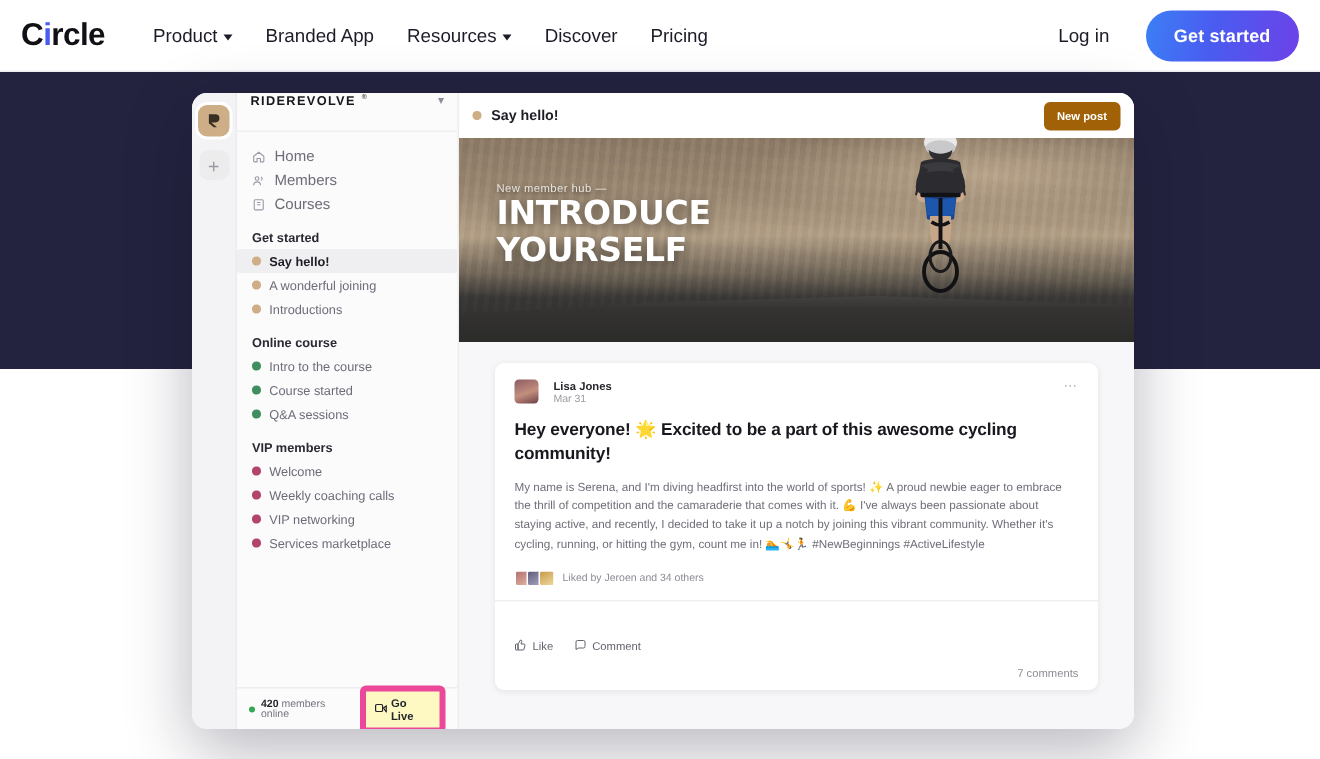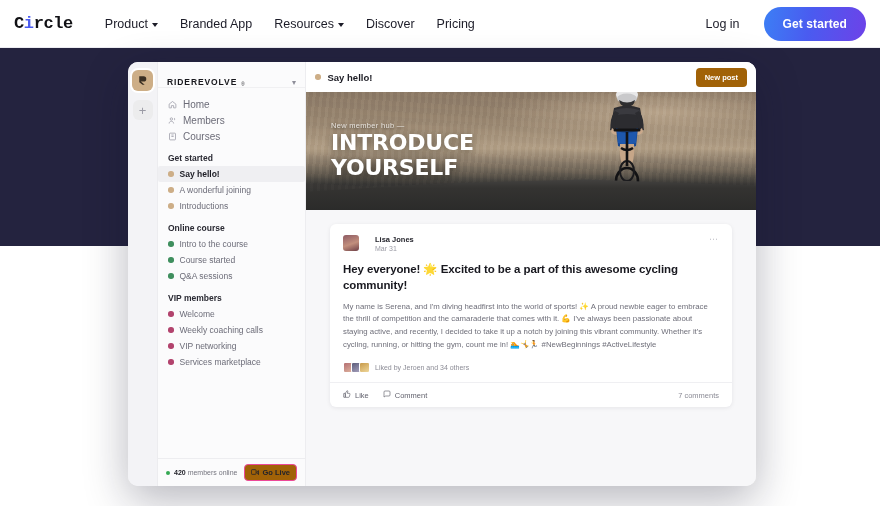--- a/index.html
+++ b/index.html
@@ -11,22 +11,22 @@
   }
   .page { position: relative; width: 880px; height: 506px; background:#fff; }
 
   
   .topnav {
     position: absolute; left:0; top:0; width:880px; height:48px;
     background:#fff; display:flex; align-items:center;
     border-bottom:1px solid #ececf1;
   }
   .brand {
-    margin-left:14px; font-size:17px; font-weight:700; letter-spacing:-0.4px;
-    color:#111115; font-family:Liberation Mono, monospace;
+    margin-left:14px; font-size:21px; font-weight:700; letter-spacing:-0.4px;
+    color:#111115; font-family:Liberation Sans, sans-serif;
     display:flex; 
   }
   .brand .dot-i { color:#4a5bf0; }
   .navlinks { display:flex; align-items:center; margin-left:32px; gap:22px; }
   .navlink {
     font-size:12.5px; color:#1c1c28; display:flex; align-items:center; gap:4px;
     cursor:pointer; white-space:nowrap;
   }
   .caret { width:0;height:0;border-left:3.5px solid transparent;border-right:3.5px solid transparent;border-top:4px solid #1c1c28; display:inline-block; margin-top:2px;}
   .navright { margin-left:auto; display:flex; align-items:center; gap:24px; margin-right:14px; }
@@ -65,21 +65,21 @@
     width:20px;height:20px;border-radius:6px;background:#ececed;
     display:flex;align-items:center;justify-content:center;
     color:#9a9aa4;font-size:13px;line-height:1;
   }
   
   .sidebar {
     width:148px; background:#fbfbfc; border-right:1px solid #ededf0;
     display:flex; flex-direction:column;
   }
   .sbHead {
-    height:26px; display:flex; align-items:flex-end; padding:0 9px; gap:4px;
+    height:26px; display:flex; align-items:flex-start; padding:0 9px; gap:4px;
     border-bottom:1px solid #f0f0f2;
   }
   .sbTitle { font-size:8.5px; font-weight:800; letter-spacing:.9px; color:#17171c; }
   .sbSup { font-size:4.5px; vertical-align:super; color:#17171c; }
   .sbChev { margin-left:auto; color:#8e8e99; font-size:8px; }
   .sbBody { flex:1; padding:8px 0 4px 0; overflow:hidden; }
   .sbLink {
     display:flex; align-items:center; gap:6px; padding:2.5px 10px;
     font-size:10px; color:#6c6c78; cursor:pointer;
   }
@@ -96,38 +96,38 @@
   .bullet { width:5.5px;height:5.5px;border-radius:50%; flex:none; }
   .sbFoot {
     border-top:1px solid #ededf0; height:28px; display:flex; align-items:center;
     padding:0 8px; gap:4px;
   }
   .onlineDot{width:4px;height:4px;border-radius:50%;background:#34a853;flex:none;}
   .onlineTxt{font-size:7px;color:#75757f;}
   .onlineTxt b{color:#23232b;}
   .goLive{
     margin-left:auto; display:flex; align-items:center; gap:3px;
-    border:1px solid #ec4899; border-radius:4px; background:#a16207;
+    border:4px solid #ec4899; border-radius:4px; background:#fef9c3;
     padding:3px 6px; font-size:7.5px; font-weight:700; color:#23232b; cursor:pointer;
   }
 
   
   .main { flex:1; display:flex; flex-direction:column; background:#f7f7f9; min-width:0; }
   .mainTop {
     height:30px; background:#fff; display:flex; align-items:center;
     padding:0 9px; gap:7px; flex:none;
   }
   .mainTopTitle { font-size:9.5px; font-weight:700; color:#1c1c24; }
   .newpost {
     margin-left:auto; background:#a16207; color:#fff; border:none; border-radius:4px;
     font-size:7.5px; font-weight:700; padding:5px 9px; cursor:pointer;
   }
   
   .hero {
-    height:118px; position:relative; overflow:hidden; flex:none;
+    height:136px; position:relative; overflow:hidden; flex:none;
     background:
       radial-gradient(ellipse 60% 40% at 78% 18%, #b9a68f 0%, rgba(185,166,143,0) 60%),
       linear-gradient(#8e7d6a 0%, #9c8b76 26%, #b3a18a 48%, #756b5d 66%, #3b3a38 78%, #2a2a29 100%);
   }
   .heroGrain{position:absolute;inset:0;
     background:
       repeating-linear-gradient(96deg, rgba(255,255,255,.045) 0 3px, rgba(0,0,0,.05) 3px 7px),
       repeating-linear-gradient(4deg, rgba(120,100,80,.09) 0 5px, rgba(60,50,40,.07) 5px 11px);
     mix-blend-mode:overlay; opacity:.75;}
   .heroRoad{position:absolute;left:0;right:0;bottom:0;height:34px;
@@ -146,21 +146,21 @@
   
   .cyclist{position:absolute; left:61%; top:-6px; width:92px; height:112px;}
 
   
   .postWrap { flex:1; padding:14px 24px 0 24px; overflow:hidden; }
   .card {
     background:#fff; border-radius:6px; box-shadow:0 1px 4px rgba(20,20,40,.08);
     overflow:hidden;
   }
   .cardInner { padding:11px 13px 0 13px; }
-  .pHead { display:flex; align-items:flex-start; gap:16px; }
+  .pHead { display:flex; align-items:flex-start; gap:10px; }
   .avatar {
     width:16px;height:16px;border-radius:3px;flex:none;overflow:hidden;
     background:linear-gradient(160deg,#8d5a63,#c28f7d 55%,#6e3f46);
   }
   .pName { font-size:7.5px; font-weight:700; color:#24242c; line-height:1.25; }
   .pDate { font-size:7px; color:#9a9aa4; line-height:1.3; }
   .pMenu { margin-left:auto; color:#b6b6be; font-size:9px; letter-spacing:1px; cursor:pointer; line-height:1; }
   .pTitle {
     margin-top:9px; font-size:11.5px; font-weight:700; color:#18181f;
     line-height:1.32; letter-spacing:-.1px;
@@ -174,21 +174,21 @@
   .face:first-child{margin-left:0;}
   .f1{background:linear-gradient(150deg,#b46f72,#e0b5a0);}
   .f2{background:linear-gradient(150deg,#5c5c7a,#a9a3bf);}
   .f3{background:linear-gradient(150deg,#c79a4a,#efd79b);}
   .likesTxt { font-size:7px; color:#8c8c96; }
   .pActions {
     border-top:1px solid #efeff2; display:flex; align-items:center;
     padding:7px 13px; gap:14px;
   }
   .act { display:flex; align-items:center; gap:4px; font-size:7.5px; color:#63636e; cursor:pointer; }
-  .comments { margin-left:auto; font-size:7.5px; color:#8c8c96; cursor:pointer; }
+  .comments { margin-left:auto; font-size:7.5px; color:#8c8c96; cursor:pointer;margin-top:36px; }
 
   
   .bitdeg {
     position:absolute; right:8px; bottom:8px;
     display:flex; align-items:center; gap:6px;
   }
   .bdName { font-size:13.5px; font-weight:800; color:#17171a; letter-spacing:-.2px;
             font-family:"DejaVu Sans", sans-serif; }
 </style>
 </head>

